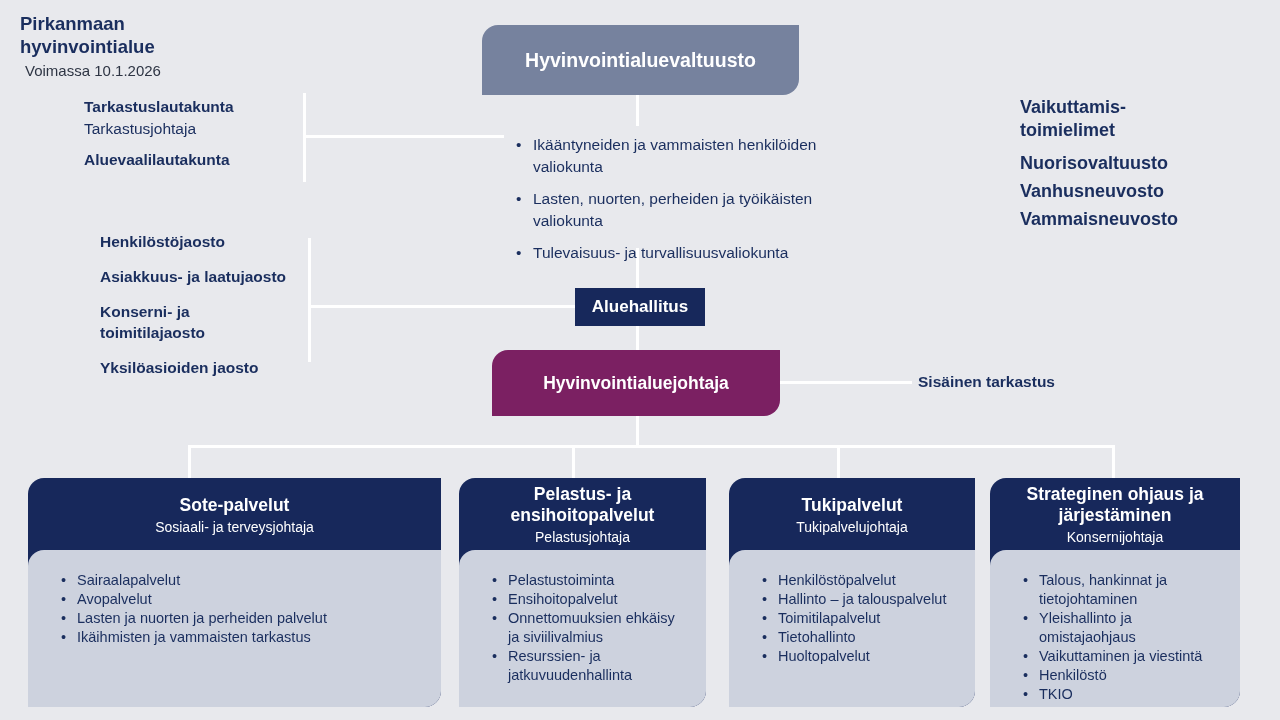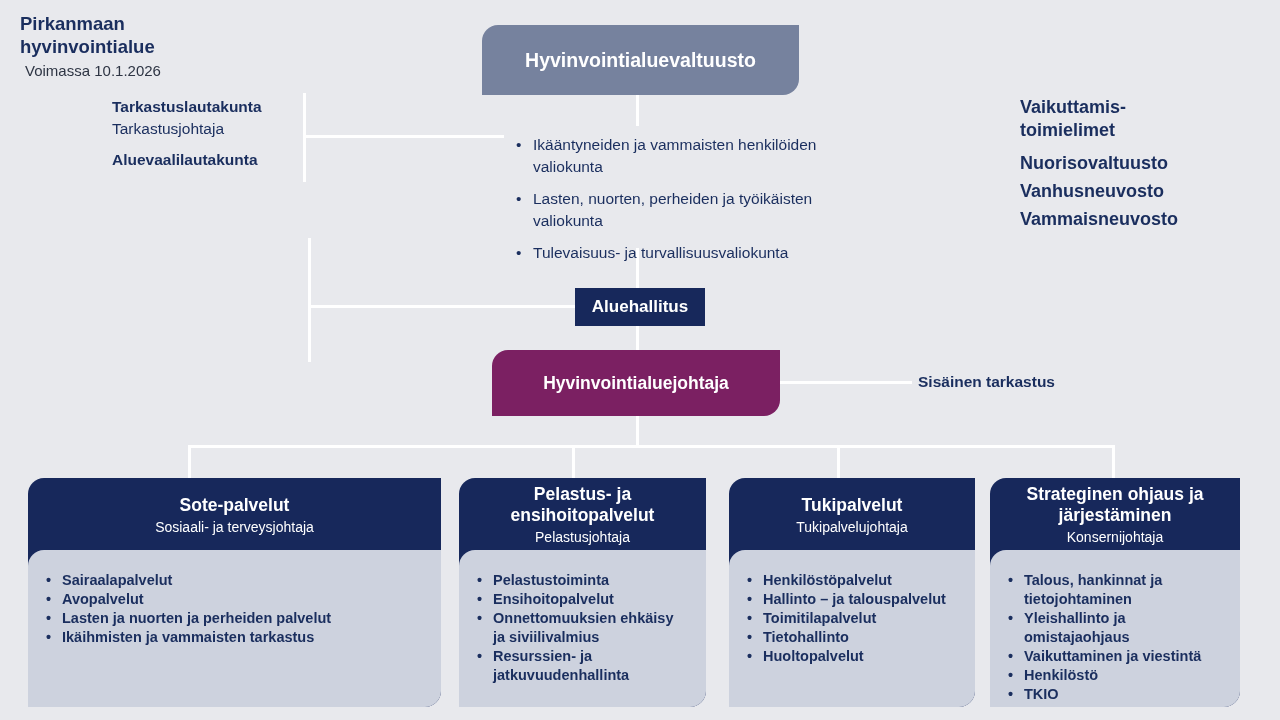--- a/index.html
+++ b/index.html
@@ -10,21 +10,21 @@
   *{margin:0;padding:0;box-sizing:border-box;}
   html,body{width:1280px;height:720px;}
   body{font-family:"Liberation Sans","DejaVu Sans",sans-serif;background:var(--page-bg);}
   .stage{position:relative;width:1280px;height:720px;background:var(--page-bg);overflow:hidden;}
   .pre{white-space:pre-line;}
   .line{position:absolute;background:var(--line);}
   
   .logo{position:absolute;left:20px;top:12px;font-size:18.5px;line-height:23px;font-weight:bold;color:var(--navy-text);}
   .validity{position:absolute;left:25px;top:62px;font-size:15px;color:#2e3544;}
   
-  .grp1{position:absolute;left:112px;top:96px;width:200px;font-size:15.5px;line-height:22px;color:var(--navy-text);}
+  .grp1{position:absolute;left:84px;top:96px;width:200px;font-size:15.5px;line-height:22px;color:var(--navy-text);}
   .grp1 .b{font-weight:bold;}
   .grp1 .second{margin-top:9px;font-weight:bold;}
   .grp2{position:absolute;left:100px;top:231px;width:215px;}
   .grp2 li{list-style:none;white-space:pre-line;font-size:15.5px;line-height:21px;font-weight:bold;color:var(--navy-text);margin-bottom:14px;}
   
   .committees{position:absolute;left:504px;top:126px;width:372px;height:122px;background:var(--page-bg);padding:8px 0 0 12px;}
   .committees li{list-style:none;position:relative;white-space:pre-line;font-size:15.5px;line-height:22px;color:var(--navy-text);padding-left:17px;margin-bottom:10px;}
   .committees li::before{content:"\2022";position:absolute;left:0;top:0;}
   
   .influence{position:absolute;left:1020px;top:96px;width:230px;color:var(--navy-text);}
@@ -36,21 +36,21 @@
   .box-council{left:482px;top:25px;width:317px;height:70px;background:var(--slate);border-radius:16px 0 16px 0;font-size:19.5px;}
   .box-board{left:575px;top:288px;width:130px;height:38px;background:var(--navy);font-size:17px;}
   .box-director{left:492px;top:350px;width:288px;height:66px;background:var(--purple);border-radius:16px 0 16px 0;font-size:17.5px;}
   .audit{position:absolute;left:918px;top:373px;font-size:15.5px;font-weight:bold;color:var(--navy-text);}
   
   .card{position:absolute;top:478px;height:229px;background:var(--navy);border-radius:16px 0 16px 0;overflow:hidden;}
   .card .hdr{height:72px;display:flex;flex-direction:column;align-items:center;justify-content:center;color:#fff;text-align:center;padding:2px 6px 0 6px;}
   .card .hdr .t{font-size:17.5px;font-weight:bold;line-height:21px;white-space:pre-line;}
   .card .hdr .s{font-size:14px;line-height:18px;margin-top:2px;}
   .card .bd{position:absolute;left:0;right:0;top:72px;bottom:0;background:var(--card-body);border-radius:16px 0 0 0;}
-  .card .bd ul{padding:21px 8px 0 18px;font-weight:bold;}
+  .card .bd ul{padding:21px 8px 0 33px;}
   .card .bd li{list-style:none;position:relative;white-space:pre-line;font-size:14.5px;line-height:19px;color:var(--navy-text);padding-left:16px;}
   .card .bd li::before{content:"\2022";position:absolute;left:0;top:0;}
   .card1{left:28px;width:413px;}
   .card2{left:459px;width:247px;}
   .card3{left:729px;width:246px;}
   .card4{left:990px;width:250px;}
 </style>
 </head>
 <body>
 
@@ -95,20 +95,27 @@
   <div class="influence">
     <div class="ttl pre">Vaikuttamis-
 toimielimet</div>
     <ul>
         <li>Nuorisovaltuusto</li>
         <li>Vanhusneuvosto</li>
         <li>Vammaisneuvosto</li>
       </ul>
   </div>
 
+  <ul class="grp2">
+      <li>Henkilöstöjaosto</li>
+      <li>Asiakkuus- ja laatujaosto</li>
+      <li>Konserni- ja
+toimitilajaosto</li>
+      <li>Yksilöasioiden jaosto</li>
+    </ul>
 
   <div class="box box-board">Aluehallitus</div>
 
   <div class="box box-director">Hyvinvointialuejohtaja</div>
 
   <div class="audit">Sisäinen tarkastus</div>
 
   <div class="card card1">
     <div class="hdr">
       <div class="t">Sote-palvelut</div>

